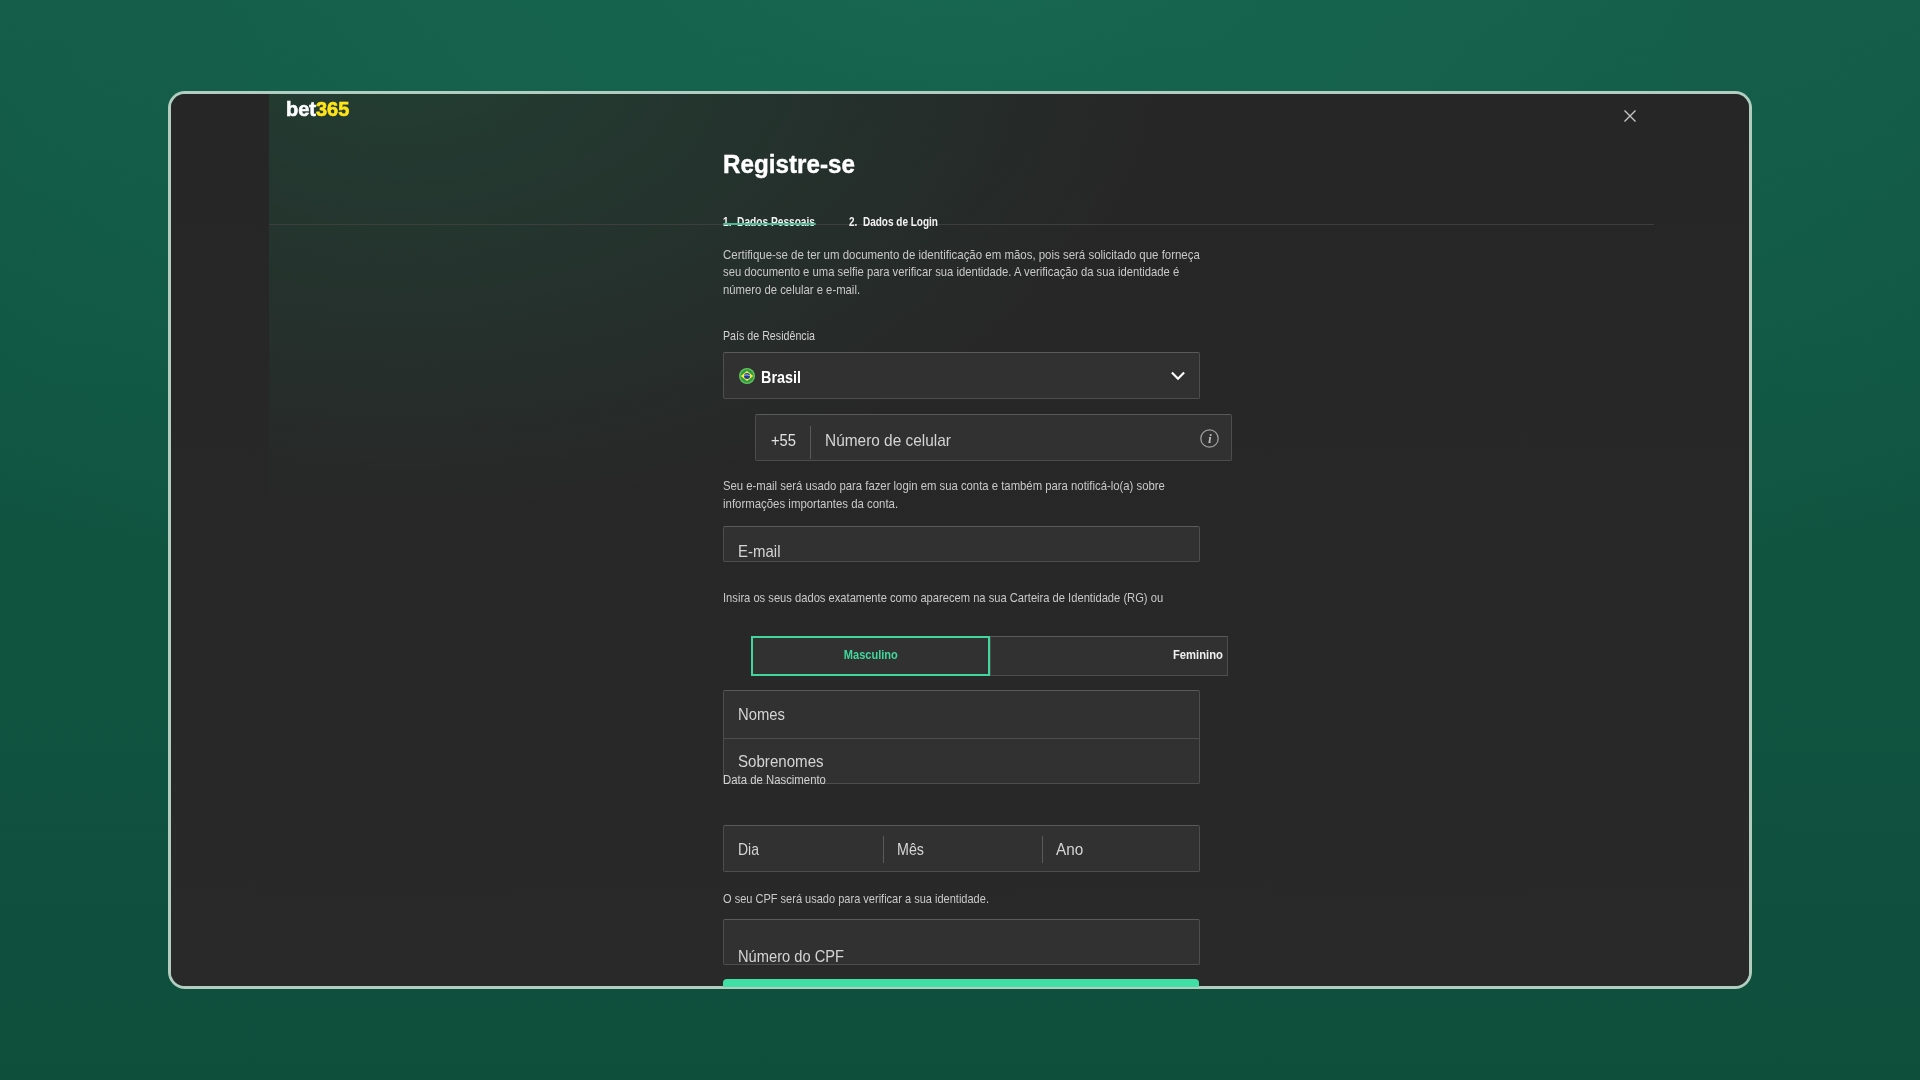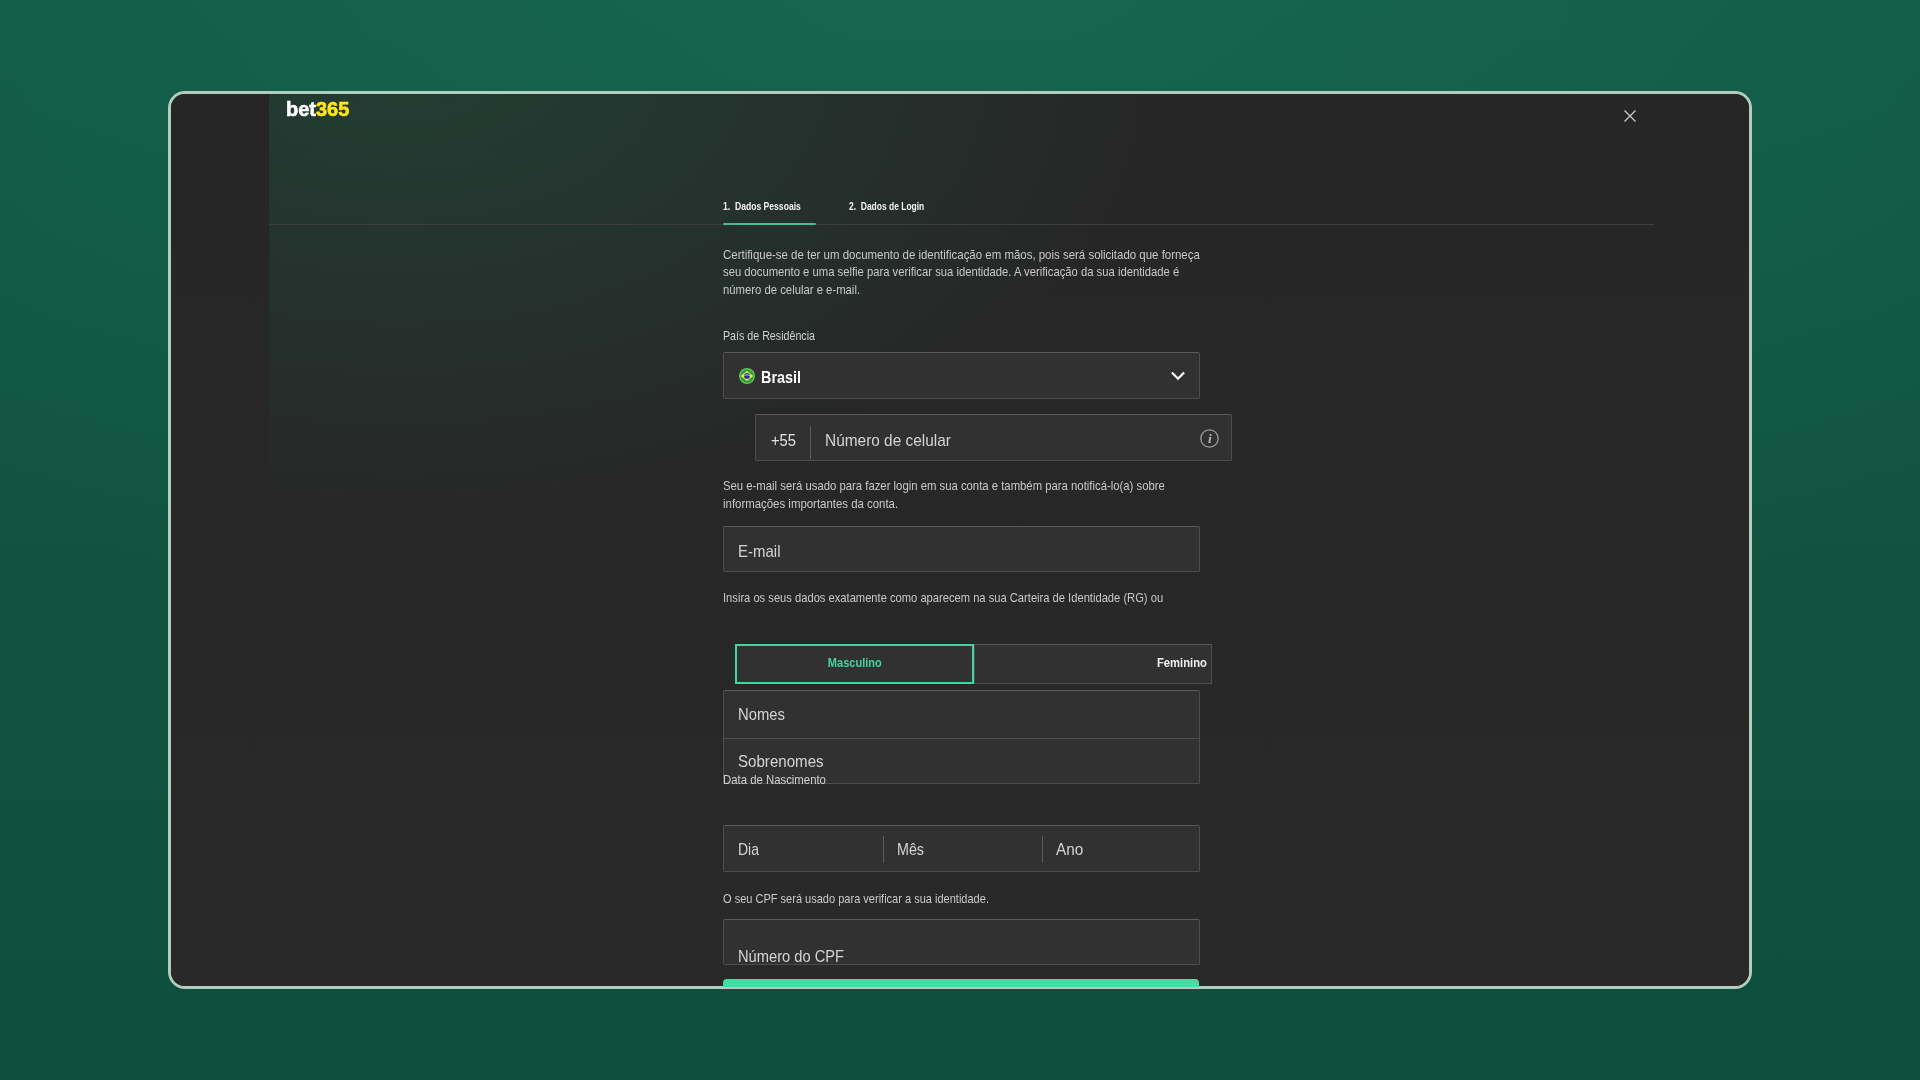--- a/index.html
+++ b/index.html
@@ -22,21 +22,21 @@
       radial-gradient(1080px 660px at 130px -50px, rgba(26,115,80,0.32), rgba(26,115,80,0) 71%);
     border-radius:0 11px 11px 0;
   }
   .hdiv { position:absolute; left:98px; top:130px; width:1385px; height:1px; background:#3e3e3e; }
   .logo { position:absolute; left:115px; top:4px; font-size:20px; font-weight:bold; letter-spacing:0px; white-space:nowrap; -webkit-text-stroke:0.6px currentColor; }
   .logo .b { color:#ffffff; } .logo .y { color:#ffe418; }
   .close { position:absolute; left:1451px; top:14px; width:16px; height:16px; }
 
   .col { position:absolute; left:552px; width:477px; }
   .title { top:55px; font-size:26px; font-weight:bold; color:#fff; white-space:nowrap; -webkit-text-stroke:0.4px #fff; }
-  .tabs { top:106px; height:13px; font-size:11px; font-weight:bold; color:#f2f2f2; white-space:nowrap;text-decoration:underline; }
+  .tabs { top:120px; height:13px; font-size:13px; font-weight:bold; color:#f2f2f2; white-space:nowrap;text-decoration:underline; }
   .tab2 { position:absolute; left:126px; top:0; }
   .underline { top:128.5px; height:2.5px; width:93px; background:#4bb993; border-radius:1px; }
 
   .body-txt { font-size:13px; color:#c9c9c9; }
   .body-txt div { height:17.6px; line-height:17.6px; white-space:nowrap; }
   .sx { display:inline-block; transform-origin:0 50%; }
   .p1 { top:151.5px; }
   .label { font-size:13px; color:#d2d2d2; white-space:nowrap; }
   .lab1 { top:234px; }
 
@@ -51,25 +51,25 @@
   .country-name { position:absolute; left:37px; top:25px; transform:translateY(-50%); font-size:17px; font-weight:bold; color:#fff; white-space:nowrap; }
   .chev { position:absolute; right:14px; top:16px; width:14px; height:14px; }
 
   .phone { top:320px;margin-left:32px; }
   .pref { position:absolute; left:15px; top:25.5px; transform:translateY(-50%); font-size:17px; color:#e2e2e2; }
   .vsep { position:absolute; left:54px; top:11px; width:1px; height:33px; background:#5a5a5a; }
   .phone .ph { left:69px; }
   .info { position:absolute; right:12px; top:14px; width:19px; height:19px; }
 
   .note-mail { top:383px; }
-  .email { top:432px; height:46px; }
+  .email { top:432px; height:36px; }
   .email .ph { top:25px; }
   .note-id { top:495px; }
 
-  .gender { position:absolute; left:564px; top:542px; width:527px; height:40px;margin-top:8px; }
+  .gender { position:absolute; left:580px; top:542px; width:527px; height:40px; }
   .gbtn { position:absolute; top:0; height:40px; background:#313131; font-size:13px; font-weight:bold;
           display:flex; align-items:center; justify-content:center; padding-bottom:3px; }
   .gbtn span { display:inline-block; }
   .gm { left:0; width:239px; border:2px solid #42d69e; color:#42d69e; z-index:2; }
   .gf { left:239px; width:238px; border:1px solid #4d4d4d; border-top-color:#5a5a5a; color:#f0f0f0;justify-content:flex-end; }
 
   .names { position:absolute; left:552px; top:596px; width:477px; height:94px;
            background:#313131; border:1px solid #4d4d4d; border-top-color:#5a5a5a; border-radius:2px; }
   .names .split { position:absolute; left:0; top:47px; width:100%; height:1px; background:#4d4d4d; }
   .nph { position:absolute; left:14px; font-size:17px; color:#d4d4d4; white-space:nowrap; }
@@ -90,20 +90,21 @@
 </head>
 <body>
   <div class="modal">
     <div class="content"></div>
     <div class="hdiv"></div>
     <div class="logo"><span class="b">bet</span><span class="y">365</span></div>
     <svg class="close" viewBox="0 0 16 16">
       <path d="M2.5 2.5 L13.5 13.5 M13.5 2.5 L2.5 13.5" stroke="#c6c6c6" stroke-width="1.35" fill="none"></path>
     </svg>
 
+    <div class="col title"><span class="sx" style="transform:scaleX(0.932)">Registre-se</span></div>
     <div class="col tabs"><span class="sx" style="transform:scaleX(0.781)">1.&nbsp; Dados Pessoais</span><span class="tab2"><span class="sx" style="transform:scaleX(0.770)">2.&nbsp; Dados de Login</span></span></div>
     <div class="col underline"></div>
 
     <div class="col body-txt p1">
       <div><span class="sx" style="transform:scaleX(0.881)">Certifique-se de ter um documento de identificação em mãos, pois será solicitado que forneça</span></div>
       <div><span class="sx" style="transform:scaleX(0.866)">seu documento e uma selfie para verificar sua identidade. A verificação da sua identidade é</span></div>
       <div><span class="sx" style="transform:scaleX(0.870)">número de celular e e-mail.</span></div>
     </div>
 
     <div class="col label lab1"><span class="sx" style="transform:scaleX(0.821)">País de Residência</span></div>

